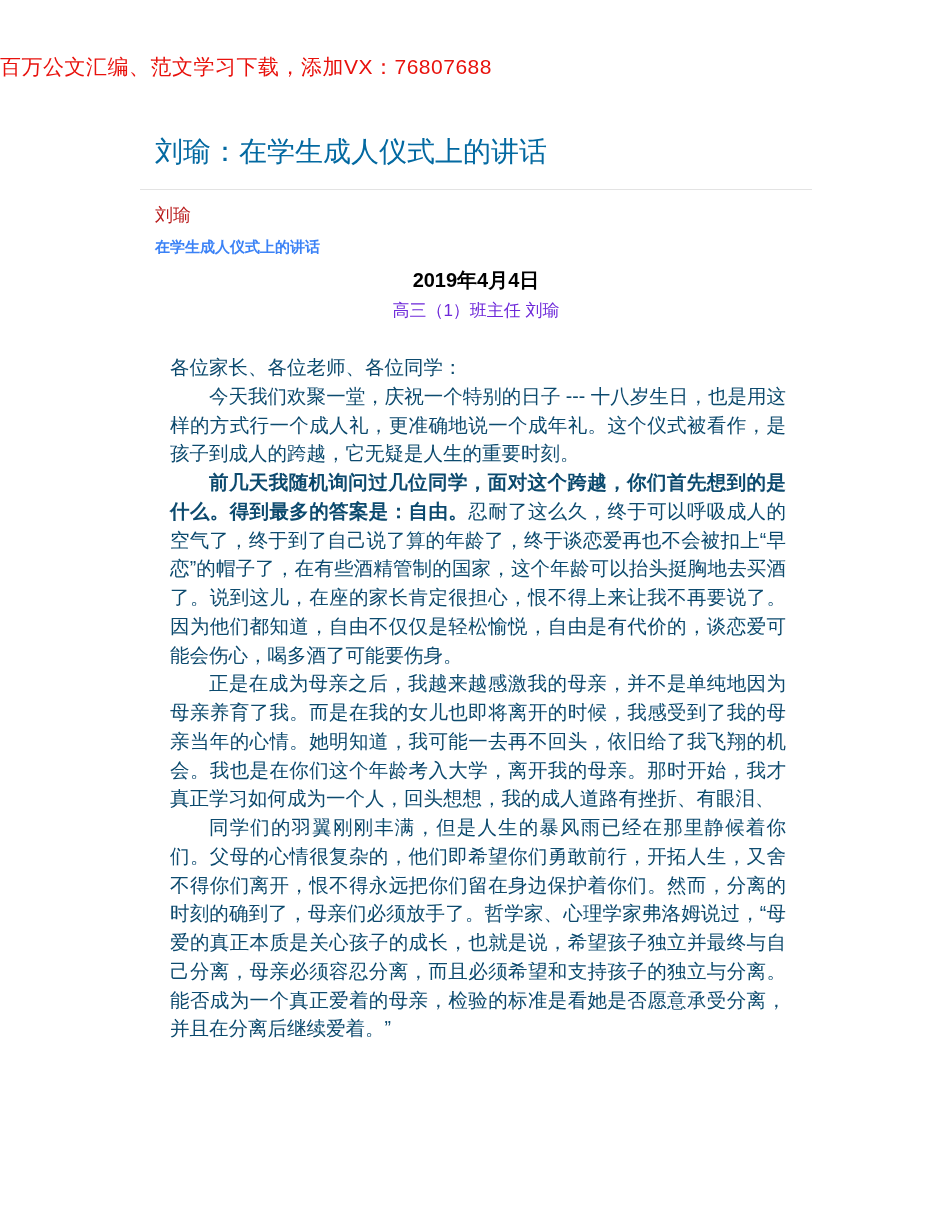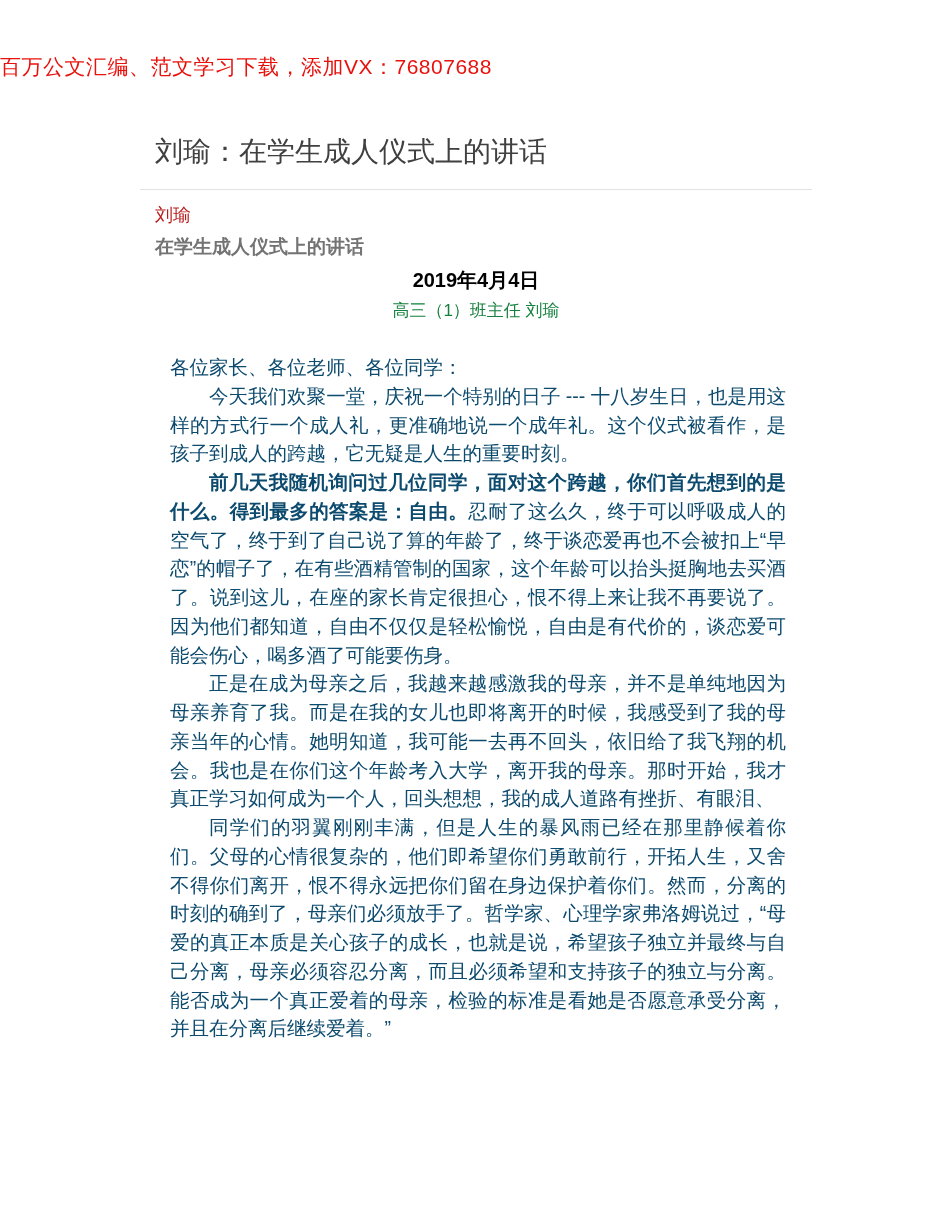--- a/index.html
+++ b/index.html
@@ -36,60 +36,60 @@
     margin: 17px 0 0 0;
   }
   .meta {
     margin: 13px 0 0 15px;
     font-size: 18px;
     line-height: 25px;
     color: #a5a5a5;
   }
   .heading {
     margin: 6px 0 0 15px;
-    font-size: 19px;
+    font-size: 15px;
     line-height: 26px;
     font-weight: 700;
-    color: #737373;
+    color: #3b82f6;
   }
   .event-date {
     margin: 8px 0 0 0;
     text-align: center;
     font-size: 20px;
     line-height: 24px;
     font-weight: 700;
     color: #000000;
   }
   .byline {
     margin: 7px 0 4px 0;
     text-align: center;
     font-size: 17px;
     line-height: 24px;
-    color: #15803d;
+    color: #6d28d9;
   }
   .body-text {
     margin: 30px 0 0 30px;
     width: 616px;
     font-size: 19.5px;
     line-height: 28.75px;
     color: #191919;
     text-align: justify;
   }
   .body-text p { margin: 0; }
   .body-text p.indent { text-indent: 2em; }
   .body-text strong { font-weight: 700; }
 </style>
 </head>
 <body>
 
 <div class="promo" style="color: rgb(232, 18, 13);">百万公文汇编、范文学习下载，添加VX：76807688</div>
 
 <div class="article">
 
-  <h1 class="title" style="color: #404040;">刘瑜：在学生成人仪式上的讲话</h1>
+  <h1 class="title" style="color: #0369a1;">刘瑜：在学生成人仪式上的讲话</h1>
 
   <hr class="divider" style="border-top-color: rgb(227, 227, 227);">
 
   <div class="meta" style="color: #b91c1c;">
     <div>刘瑜</div>
   </div>
 
   <div class="heading">在学生成人仪式上的讲话</div>
 
   <div class="event-date">2019年4月4日</div>

